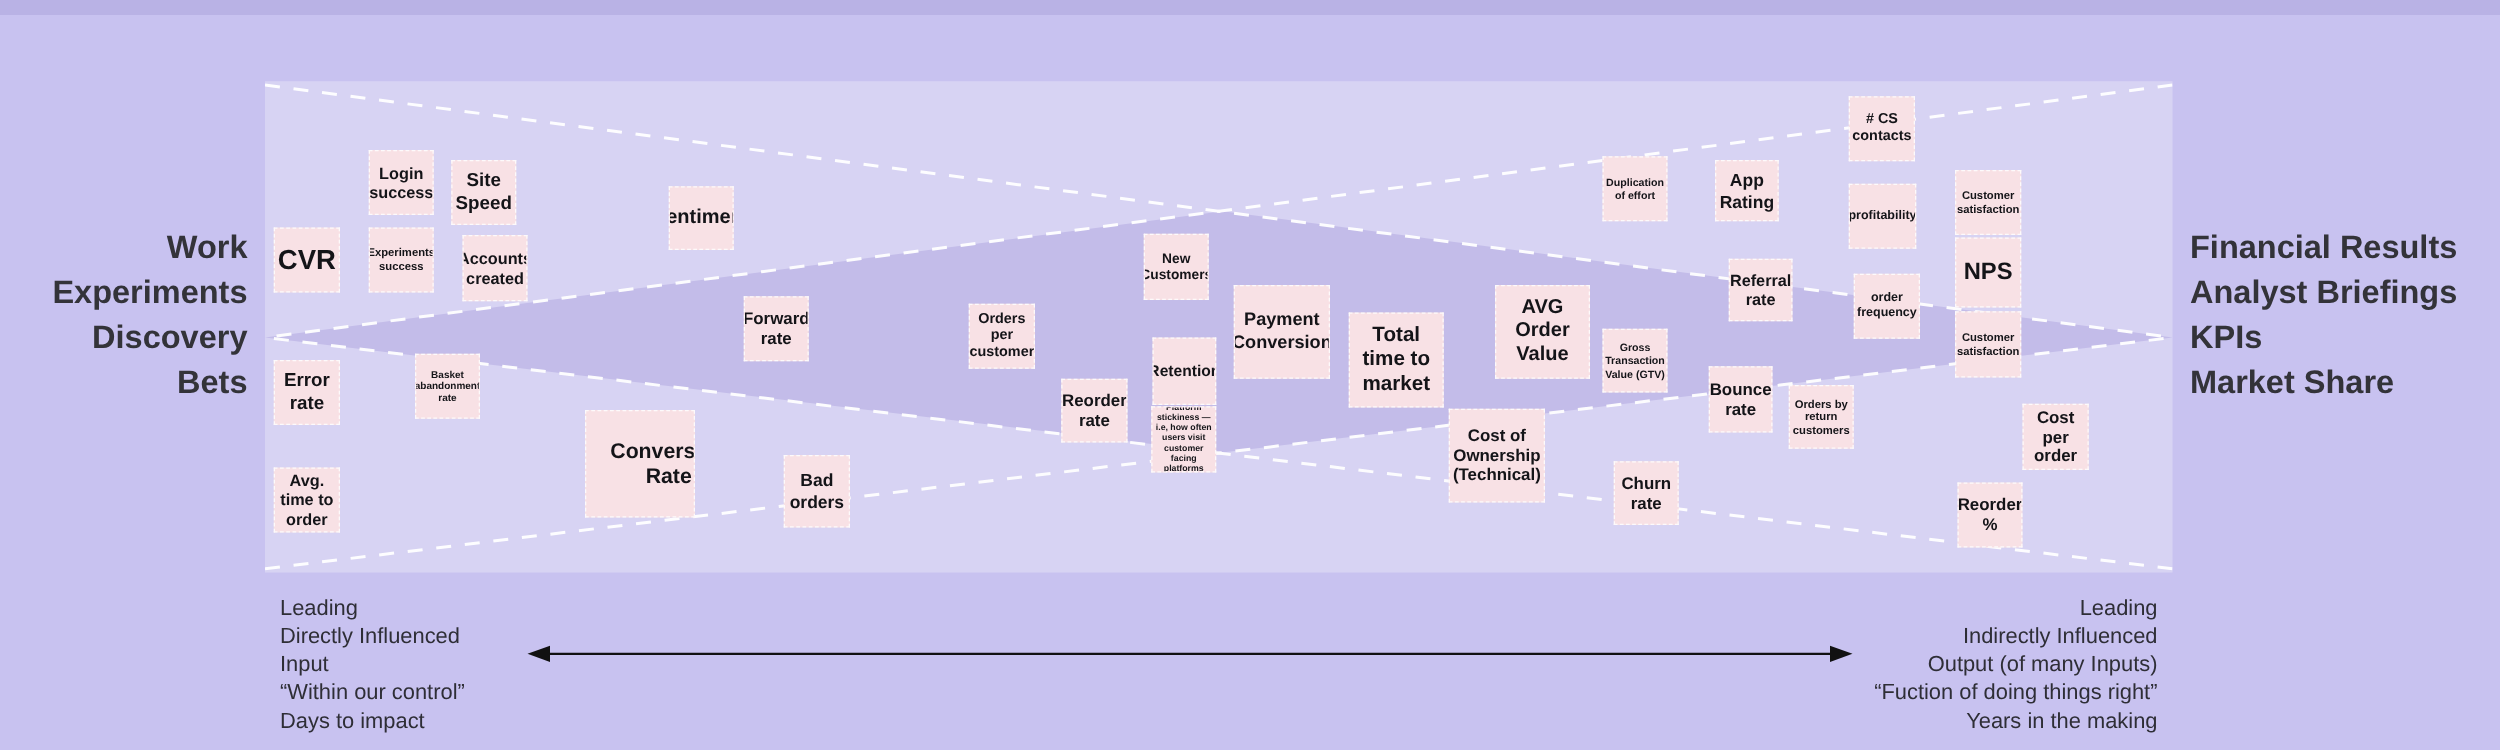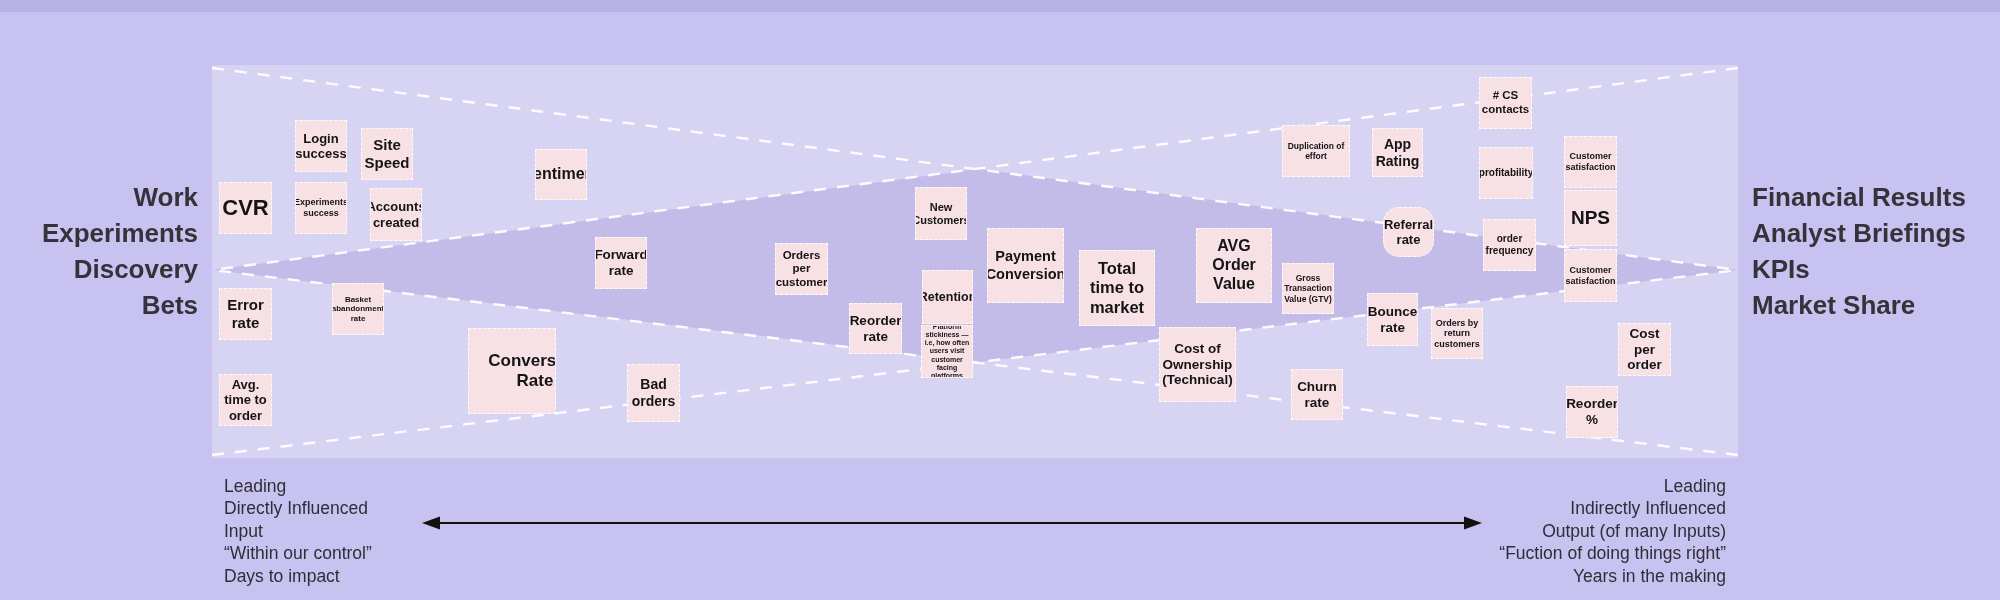--- a/index.html
+++ b/index.html
@@ -77,26 +77,26 @@
       <div class="note" style="left: 595px; top: 237px; width: 52px; height: 52px; font-size: 13.5px;">Forward rate</div>
       <div class="note" style="left: 627px; top: 364px; width: 53px; height: 58px; font-size: 14px;">Bad orders</div>
       <div class="note" style="left: 775px; top: 243px; width: 53px; height: 52px; font-size: 11.5px;">Orders per customer</div>
       <div class="note" style="left: 849px; top: 303px; width: 53px; height: 51px; font-size: 13.5px;">Reorder rate</div>
       <div class="note" style="left: 915px; top: 187px; width: 52px; height: 53px; font-size: 11px;">New Customers</div>
       <div class="note" style="left: 922px; top: 270px; width: 51px; height: 54px; font-size: 12.5px;">Retention</div>
       <div class="note" style="left: 921px; top: 325px; width: 52px; height: 53px; font-size: 7px;">Platform stickiness — i.e, how often users visit customer facing platforms</div>
       <div class="note" style="left: 987px; top: 228px; width: 77px; height: 75px; font-size: 14.5px;">Payment Conversion</div>
       <div class="note" style="left: 1079px; top: 250px; width: 76px; height: 76px; font-size: 16.5px;">Total time to market</div>
       <div class="note" style="left: 1196px; top: 228px; width: 76px; height: 75px; font-size: 16px;">AVG Order Value</div>
-      <div class="note" style="left: 1282px; top: 125px; width: 68px; height: 52px; font-size: 8.5px;">Duplication of effort</div>
+      <div class="note" style="left: 1282px; top: 125px; width: 52px; height: 52px; font-size: 8.5px;">Duplication of effort</div>
       <div class="note" style="left: 1282px; top: 263px; width: 52px; height: 51px; font-size: 8.5px;">Gross Transaction Value (GTV)</div>
       <div class="note" style="left: 1159px; top: 327px; width: 77px; height: 75px; font-size: 13.5px;">Cost of Ownership (Technical)</div>
       <div class="note" style="left: 1291px; top: 369px; width: 52px; height: 51px; font-size: 13.5px;">Churn rate</div>
       <div class="note" style="left: 1372px; top: 128px; width: 51px; height: 49px; font-size: 14px;">App Rating</div>
-      <div class="note" style="left: 1383px; top: 207px; width: 51px; height: 50px; font-size: 13px; border-radius: 16px;">Referral rate</div>
+      <div class="note" style="left: 1383px; top: 207px; width: 51px; height: 50px; font-size: 13px;">Referral rate</div>
       <div class="note" style="left: 1367px; top: 293px; width: 51px; height: 53px; font-size: 13.5px;">Bounce rate</div>
       <div class="note" style="left: 1431px; top: 308px; width: 52px; height: 51px; font-size: 9px;">Orders by return customers</div>
       <div class="note" style="left: 1479px; top: 77px; width: 53px; height: 52px; font-size: 11.5px;"># CS contacts</div>
       <div class="note" style="left: 1479px; top: 147px; width: 54px; height: 52px; font-size: 10px;">profitability</div>
       <div class="note" style="left: 1483px; top: 219px; width: 53px; height: 52px; font-size: 10px;">order frequency</div>
       <div class="note" style="left: 1564px; top: 136px; width: 53px; height: 52px; font-size: 9px;">Customer satisfaction</div>
       <div class="note" style="left: 1564px; top: 190px; width: 53px; height: 56px; font-size: 19px;">NPS</div>
       <div class="note" style="left: 1564px; top: 249px; width: 53px; height: 53px; font-size: 9px;">Customer satisfaction</div>
       <div class="note" style="left: 1618px; top: 323px; width: 53px; height: 53px; font-size: 13.5px;">Cost per order</div>
       <div class="note" style="left: 1566px; top: 386px; width: 52px; height: 52px; font-size: 13.5px;">Reorder %</div>

